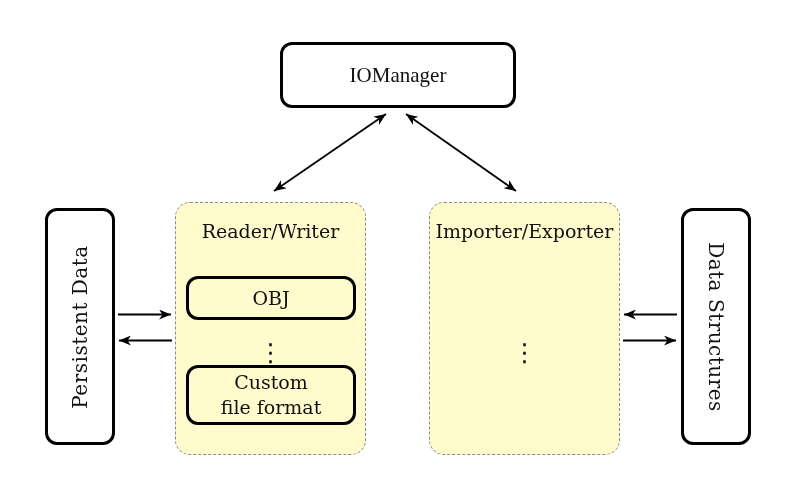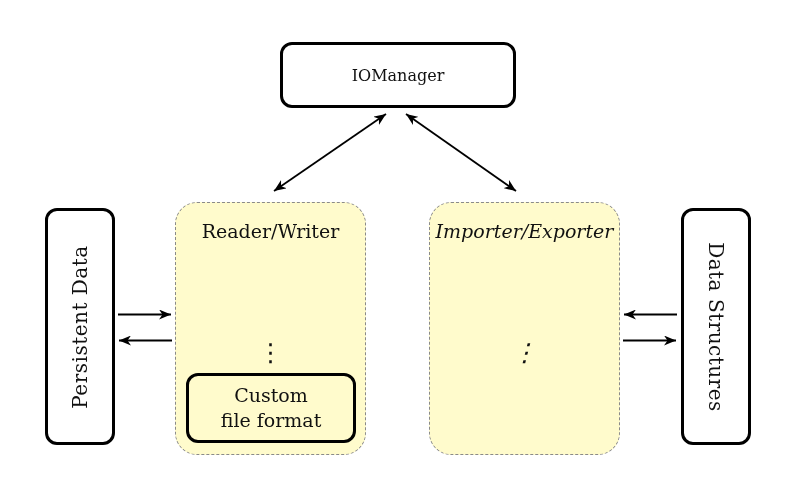--- a/index.html
+++ b/index.html
@@ -38,21 +38,22 @@
     border: 3px solid var(--node-border);
     border-radius: 12px;
     display: flex;
     align-items: center;
     justify-content: center;
   }
 
   .node-io {
     left: 280px; top: 42px;
     width: 236px; height: 66px;
-    font-size: 16px;
+    font-size: 21px;
+    font-family: Liberation Serif, serif;
   }
 
   .node-side {
     top: 208px;
     width: 70px; height: 237px;
     font-size: 20px;
   }
   .node-side-left  { left: 45px; }
   .node-side-right { left: 681px; }
 
@@ -64,25 +65,25 @@
   }
   .vtext-ccw { transform: translate(-50%, -50%) rotate(-90deg); }
   .vtext-cw  { transform: translate(-50%, -50%) rotate(90deg); }
 
   .group {
     position: absolute;
     top: 202px;
     width: 191px; height: 253px;
     background: var(--container-fill);
     border: 1.6px dashed var(--container-border);
-    border-radius: 22px;
+    border-radius: 15px;
     padding-left: 36px;
   }
   .group-left  { left: 175px; }
-  .group-right { left: 429px; font-style: italic; }
+  .group-right { left: 429px; }
 
   .group-title {
     position: absolute;
     top: 17px; left: 0;
     width: 100%;
     text-align: center;
     font-size: 19px;
     white-space: nowrap;
   }
 
@@ -95,21 +96,21 @@
     background: transparent;
     display: flex;
     align-items: center;
     justify-content: center;
     text-align: center;
     font-size: 19px;
     line-height: 25px;
     white-space: pre-line;
   }
   .item-1 { top: 73px;  height: 44px; }
-  .item-2 { top: 170px; height: 70px; }
+  .item-2 { top: 162px; height: 60px; }
 
   .dots {
     position: absolute;
     top: 131px; left: 0;
     width: 100%; height: 36px;
     display: flex;
     align-items: center;
     justify-content: center;
     font-size: 25px;
     line-height: 1;
@@ -147,20 +148,21 @@
   <div class="node node-side node-side-left">
     <span class="vtext vtext-ccw">Persistent Data</span>
   </div>
 
   <div class="node node-side node-side-right">
     <span class="vtext vtext-cw">Data Structures</span>
   </div>
 
   <div class="group group-left">
     <div class="group-title">Reader/Writer</div>
+    <div class="item item-1">OBJ</div>
     <div class="dots">⋮</div>
     <div class="item item-2">Custom
 file format</div>
   </div>
 
   <div class="group group-right">
     <div class="group-title">Importer/Exporter</div>
     <div class="dots">⋮</div>
   </div>
 

